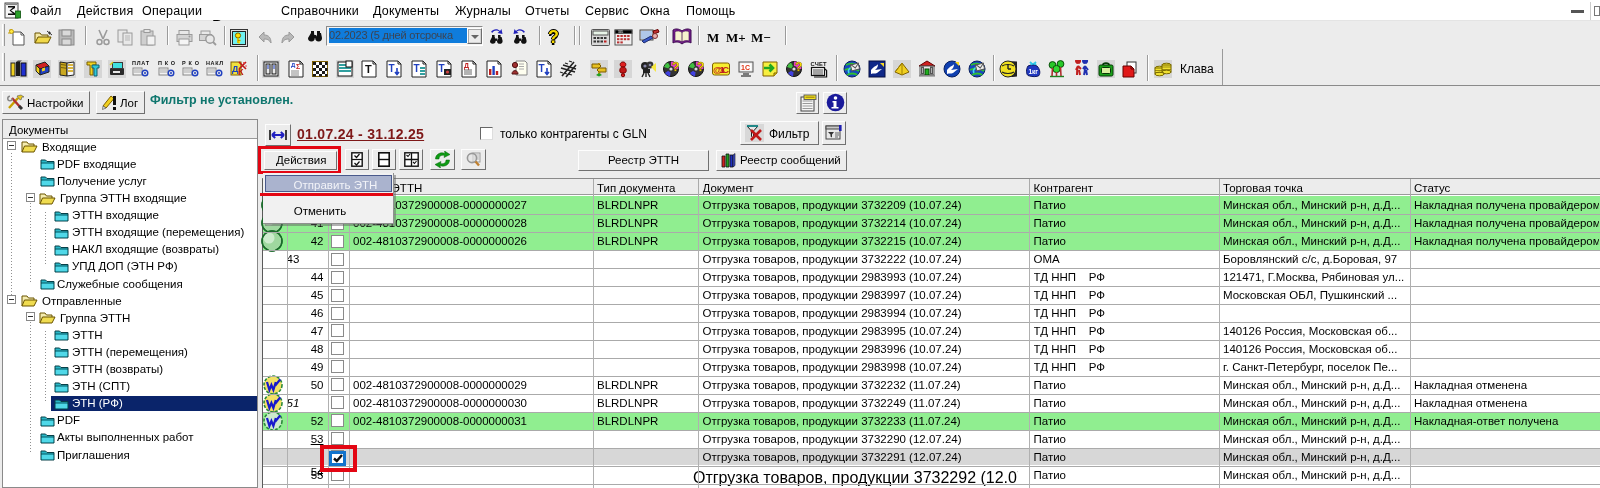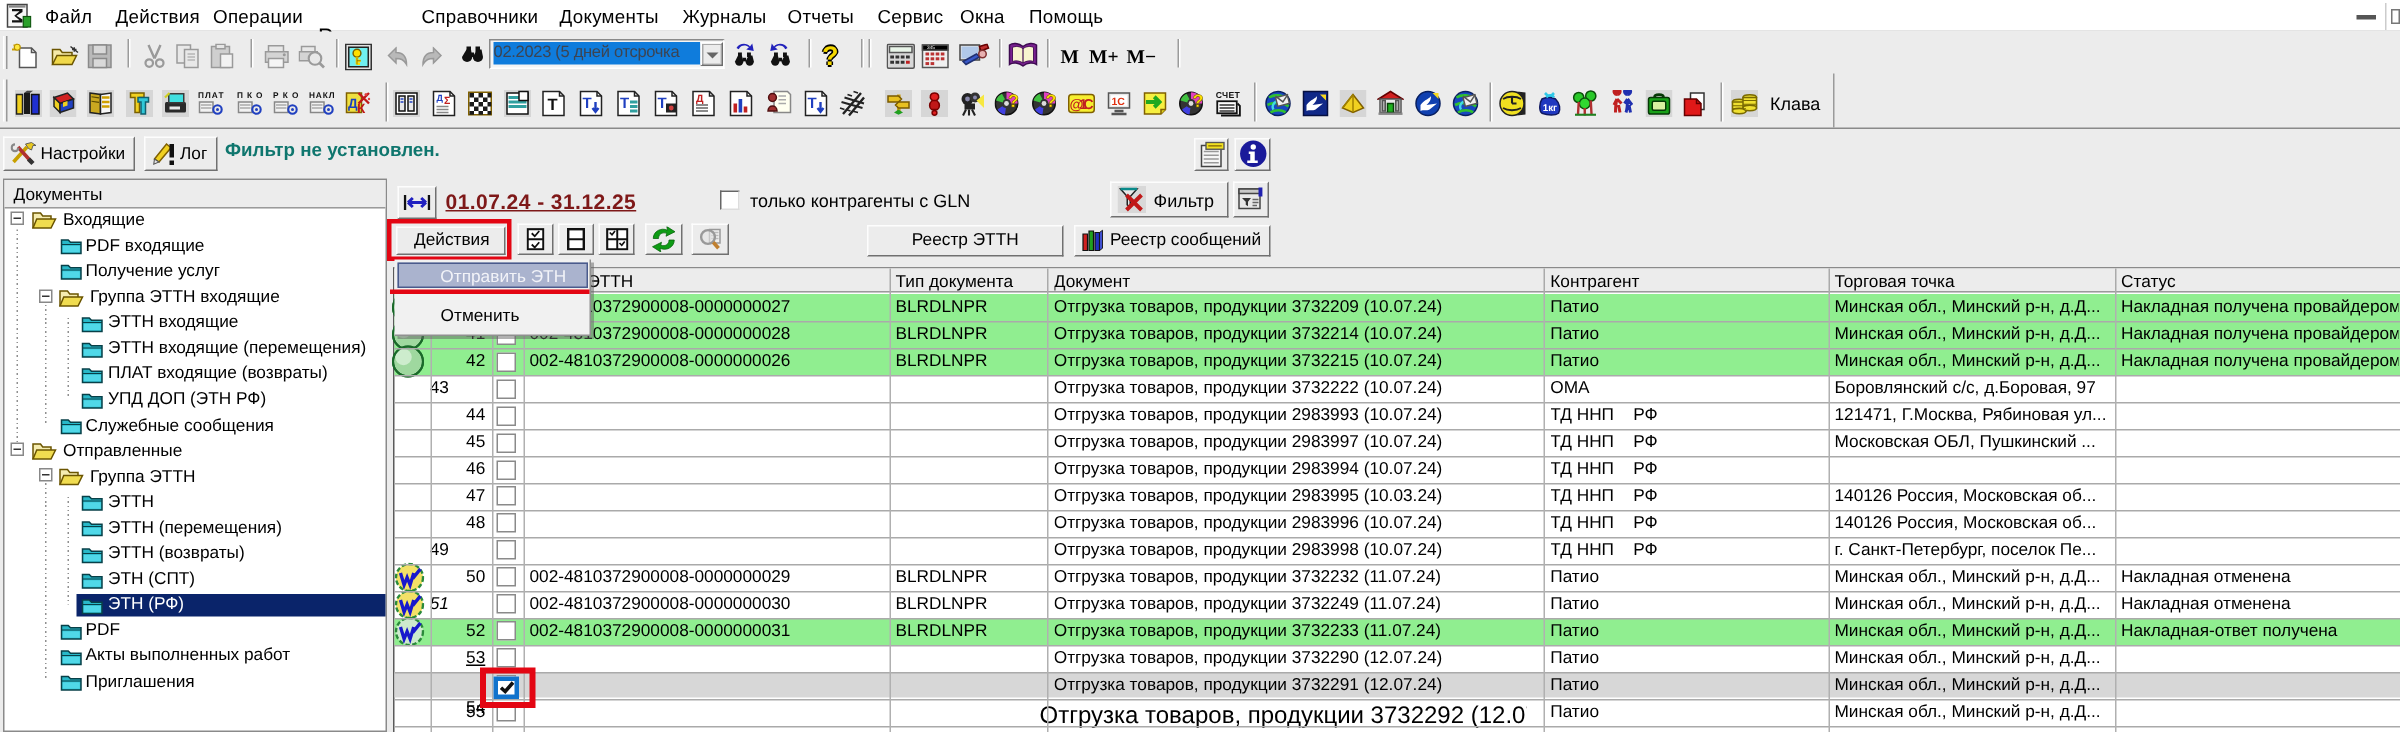--- a/index.html
+++ b/index.html
@@ -555,21 +555,21 @@
 <path d="M1 3 L1 12 L14 12 L14 4.5 L7 4.5 L5.5 3 Z" fill="#28b8c8" stroke="#084048"></path>
 <path d="M1 6 L14 6" stroke="#084048" stroke-width="0.8"></path>
 <path d="M1.8 6.8 h11.4 v4.4 h-11.4z" fill="#50d8e8"></path>
 </svg>
 <div class="abs" style="left:72px;top:226.2px;font-size:11.5px;color:#000;white-space:nowrap;">ЭТТН входящие (перемещения)</div>
 <svg class="ico" style="left:54px;top:243px" width="15" height="13" viewBox="0 0 15 13">
 <path d="M1 3 L1 12 L14 12 L14 4.5 L7 4.5 L5.5 3 Z" fill="#28b8c8" stroke="#084048"></path>
 <path d="M1 6 L14 6" stroke="#084048" stroke-width="0.8"></path>
 <path d="M1.8 6.8 h11.4 v4.4 h-11.4z" fill="#50d8e8"></path>
 </svg>
-<div class="abs" style="left:72px;top:243.3px;font-size:11.5px;color:#000;white-space:nowrap;">ПЛАТ входящие (возвраты)</div>
+<div class="abs" style="left:72px;top:243.3px;font-size:11.5px;color:#000;white-space:nowrap;">НАКЛ входящие (возвраты)</div>
 <svg class="ico" style="left:54px;top:260px" width="15" height="13" viewBox="0 0 15 13">
 <path d="M1 3 L1 12 L14 12 L14 4.5 L7 4.5 L5.5 3 Z" fill="#28b8c8" stroke="#084048"></path>
 <path d="M1 6 L14 6" stroke="#084048" stroke-width="0.8"></path>
 <path d="M1.8 6.8 h11.4 v4.4 h-11.4z" fill="#50d8e8"></path>
 </svg>
 <div class="abs" style="left:72px;top:260.4px;font-size:11.5px;color:#000;white-space:nowrap;">УПД ДОП (ЭТН РФ)</div>
 <svg class="ico" style="left:40px;top:277px" width="15" height="13" viewBox="0 0 15 13">
 <path d="M1 3 L1 12 L14 12 L14 4.5 L7 4.5 L5.5 3 Z" fill="#28b8c8" stroke="#084048"></path>
 <path d="M1 6 L14 6" stroke="#084048" stroke-width="0.8"></path>
 <path d="M1.8 6.8 h11.4 v4.4 h-11.4z" fill="#50d8e8"></path>
@@ -776,29 +776,29 @@
 <div class="abs" style="left:331px;top:288.6px;width:13px;height:13px;background:#fff;border:1px solid #8a8a8a;"></div>
 <div class="cell" style="left:702.5px;top:289.1px;width:325.0px;font-size:11.5px;">Отгрузка товаров, продукции 2983997 (10.07.24)</div>
 <div class="cell" style="left:1033.5px;top:289.1px;width:183.5px;font-size:11.5px;">ТД ННП&nbsp;&nbsp;&nbsp;&nbsp;РФ</div>
 <div class="cell" style="left:1223.0px;top:289.1px;width:185.0px;font-size:11.5px;">Московская ОБЛ, Пушкинский ...</div>
 <div class="cell" style="left:286.5px;top:307.0px;width:37px;text-align:right;font-size:11.5px;">46</div>
 <div class="abs" style="left:331px;top:306.5px;width:13px;height:13px;background:#fff;border:1px solid #8a8a8a;"></div>
 <div class="cell" style="left:702.5px;top:307.0px;width:325.0px;font-size:11.5px;">Отгрузка товаров, продукции 2983994 (10.07.24)</div>
 <div class="cell" style="left:1033.5px;top:307.0px;width:183.5px;font-size:11.5px;">ТД ННП&nbsp;&nbsp;&nbsp;&nbsp;РФ</div>
 <div class="cell" style="left:286.5px;top:324.9px;width:37px;text-align:right;font-size:11.5px;">47</div>
 <div class="abs" style="left:331px;top:324.4px;width:13px;height:13px;background:#fff;border:1px solid #8a8a8a;"></div>
-<div class="cell" style="left:702.5px;top:324.9px;width:325.0px;font-size:11.5px;">Отгрузка товаров, продукции 2983995 (10.03.24)</div>
+<div class="cell" style="left:702.5px;top:324.9px;width:325.0px;font-size:11.5px;">Отгрузка товаров, продукции 2983995 (10.07.24)</div>
 <div class="cell" style="left:1033.5px;top:324.9px;width:183.5px;font-size:11.5px;">ТД ННП&nbsp;&nbsp;&nbsp;&nbsp;РФ</div>
 <div class="cell" style="left:1223.0px;top:324.9px;width:185.0px;font-size:11.5px;">140126 Россия, Московская об...</div>
 <div class="cell" style="left:286.5px;top:342.9px;width:37px;text-align:right;font-size:11.5px;">48</div>
 <div class="abs" style="left:331px;top:342.4px;width:13px;height:13px;background:#fff;border:1px solid #8a8a8a;"></div>
 <div class="cell" style="left:702.5px;top:342.9px;width:325.0px;font-size:11.5px;">Отгрузка товаров, продукции 2983996 (10.07.24)</div>
 <div class="cell" style="left:1033.5px;top:342.9px;width:183.5px;font-size:11.5px;">ТД ННП&nbsp;&nbsp;&nbsp;&nbsp;РФ</div>
 <div class="cell" style="left:1223.0px;top:342.9px;width:185.0px;font-size:11.5px;">140126 Россия, Московская об...</div>
-<div class="cell" style="left:286.5px;top:360.9px;width:37px;font-size:11.5px;">49</div>
+<div class="cell" style="left:286.5px;top:360.9px;width:37px;text-align:right;font-size:11.5px;">49</div>
 <div class="abs" style="left:331px;top:360.4px;width:13px;height:13px;background:#fff;border:1px solid #8a8a8a;"></div>
 <div class="cell" style="left:702.5px;top:360.9px;width:325.0px;font-size:11.5px;">Отгрузка товаров, продукции 2983998 (10.07.24)</div>
 <div class="cell" style="left:1033.5px;top:360.9px;width:183.5px;font-size:11.5px;">ТД ННП&nbsp;&nbsp;&nbsp;&nbsp;РФ</div>
 <div class="cell" style="left:1223.0px;top:360.9px;width:185.0px;font-size:11.5px;">г. Санкт-Петербург, поселок Пе...</div>
 <div class="cell" style="left:286.5px;top:378.8px;width:37px;text-align:right;font-size:11.5px;">50</div>
 <div class="abs" style="left:331px;top:378.3px;width:13px;height:13px;background:#fff;border:1px solid #8a8a8a;"></div>
 <div class="cell" style="left:353.0px;top:378.8px;width:238.0px;font-size:11.5px;">002-4810372900008-0000000029</div>
 <div class="cell" style="left:597.0px;top:378.8px;width:99.5px;font-size:11.5px;">BLRDLNPR</div>
 <div class="cell" style="left:702.5px;top:378.8px;width:325.0px;font-size:11.5px;">Отгрузка товаров, продукции 3732232 (11.07.24)</div>
 <div class="cell" style="left:1033.5px;top:378.8px;width:183.5px;font-size:11.5px;">Патио</div>

